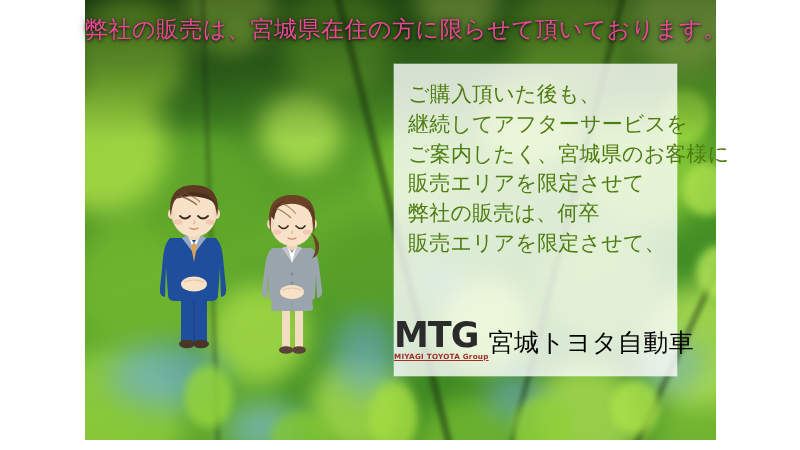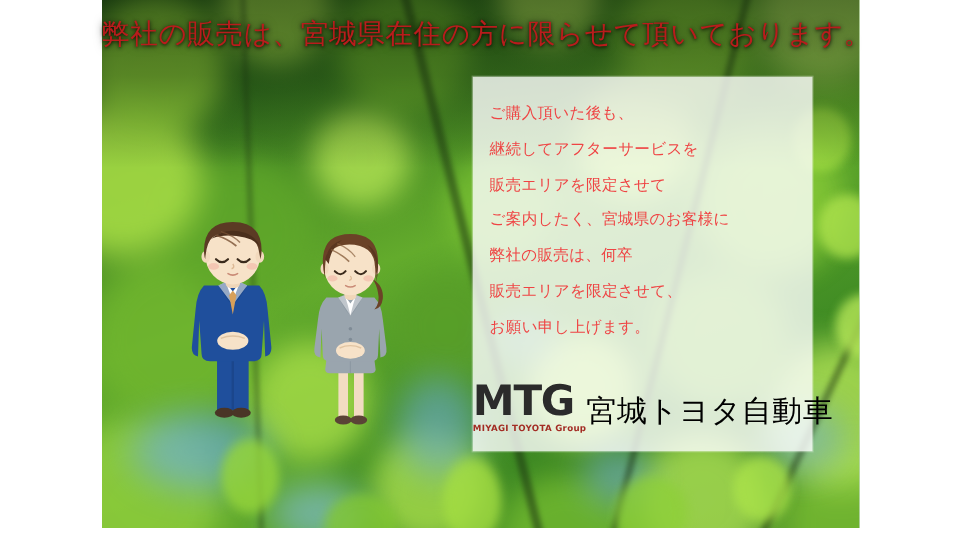--- a/index.html
+++ b/index.html
@@ -111,21 +111,21 @@
     inset: 0 -40px auto -40px;
   }
 
   
   .headline {
     position: absolute;
     left: 85px;
     top: 14px;
     width: 631px;
     text-align: right;
-    color: #b91c1c;
+    color: #ec4899;
     font-size: 23px;
     line-height: 30px;
     letter-spacing: .5px;
     font-weight: 400;
     text-shadow: 0 1px 3px rgba(0,0,0,.85), 0 0 8px rgba(0,0,0,.6);
     white-space: nowrap;
   }
 
   
   .panel {
@@ -137,22 +137,22 @@
     background: rgba(255,255,255,.80);
     box-shadow: 0 0 0 1px rgba(255,255,255,.25);
   }
   .panel-body {
     position: absolute;
     left: 14px;
     top: 16px;
     right: 8px;
   }
   .panel-line {
-    color: #ef4444;
-    font-size: 13px;
+    color: #4d7c0f;
+    font-size: 21px;
     line-height: 29.8px;
     letter-spacing: .2px;
     white-space: nowrap;
   }
 
   
   .logo {
     position: absolute;
     left: 0;
     bottom: 16px;
@@ -175,20 +175,21 @@
     line-height: .92;
   }
   .logo-sub {
     margin-top: 2px;
     font-family: "DejaVu Sans", "Liberation Sans", sans-serif;
     font-weight: 700;
     font-size: 7.2px;
     letter-spacing: .25px;
     color: #a32c24;
     white-space: nowrap;
+    text-decoration: underline;
   }
   .logo-jp {
     font-size: 25px;
     color: #000000;
     letter-spacing: .5px;
     line-height: 1;
     padding-bottom: 5px;
     white-space: nowrap;
   }
 
@@ -304,25 +305,24 @@
 
       <path d="M44 46 q2 3 -1 3.6" stroke="#dcb894" stroke-width="1.1" fill="none"></path>
       <path d="M40 54 q4 2.4 8 0" stroke="#c98a76" stroke-width="1.2" fill="none" stroke-linecap="round"></path>
     </svg>
   </div>
 
   <div class="panel">
     <div class="panel-body">
       <div class="panel-line">ご購入頂いた後も、</div>
       <div class="panel-line">継続してアフターサービスを</div>
+      <div class="panel-line">ご案内したく、宮城県のお客様に</div>
       <div class="panel-line">販売エリアを限定させて</div>
-      <div class="panel-line">ご案内したく、宮城県のお客様に</div>
       <div class="panel-line">弊社の販売は、何卒</div>
       <div class="panel-line">販売エリアを限定させて、</div>
-      <div class="panel-line">お願い申し上げます。</div>
     </div>
 
     <div class="logo">
       <div class="logo-mark">
         <div class="logo-mtg">MTG</div>
         <div class="logo-sub">MIYAGI TOYOTA Group</div>
       </div>
       <div class="logo-jp">宮城トヨタ自動車</div>
     </div>
   </div>

